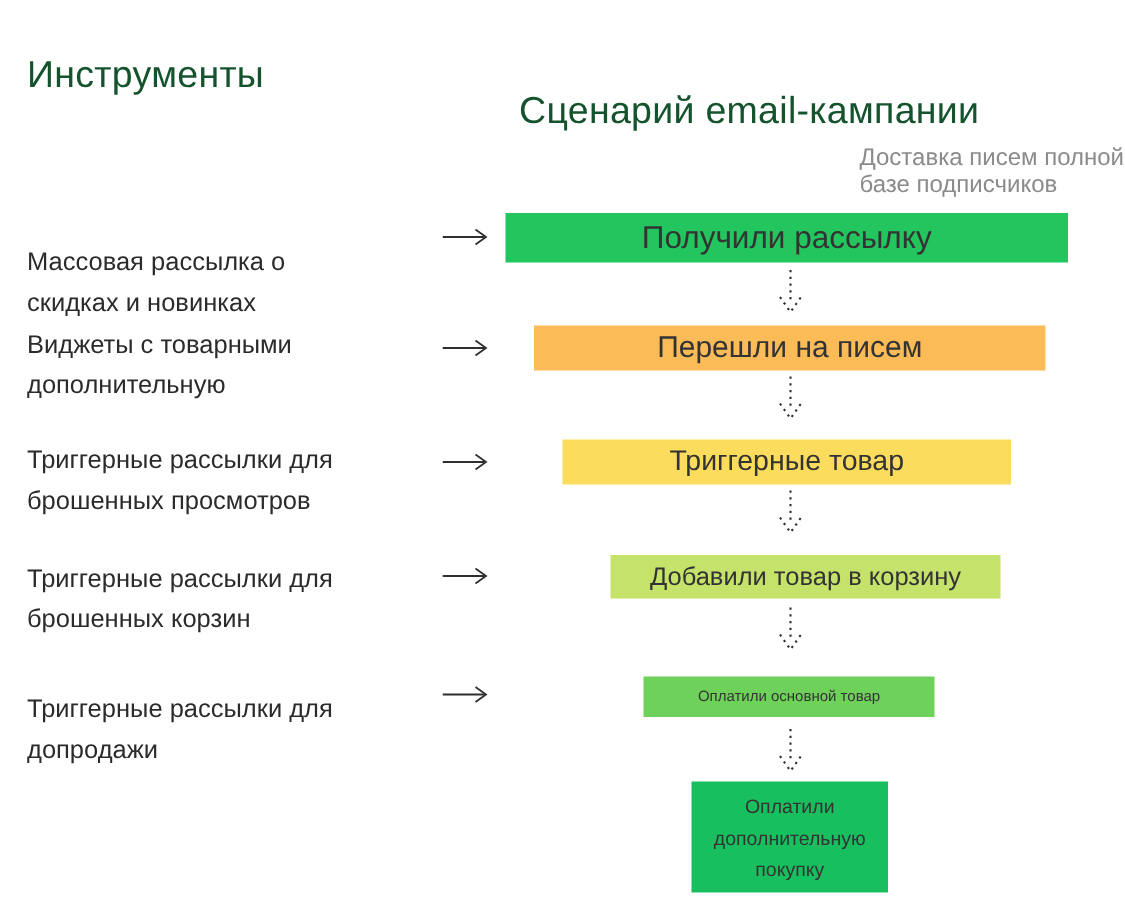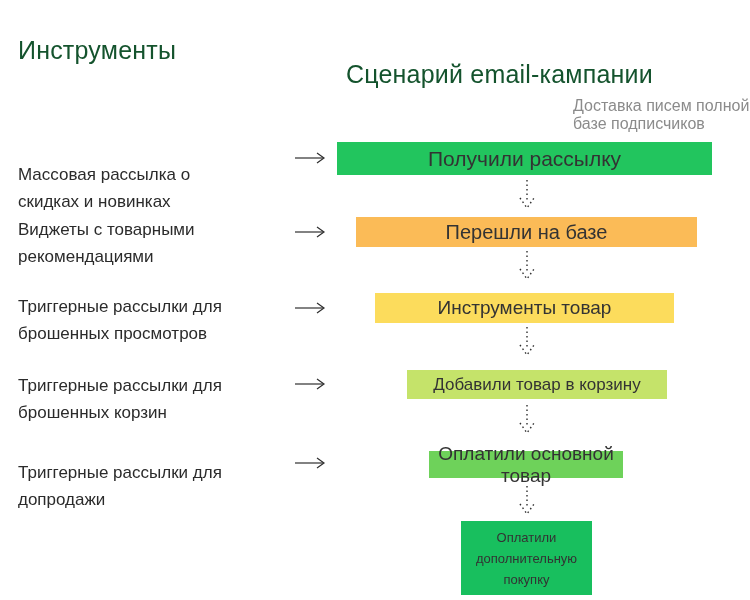--- a/index.html
+++ b/index.html
@@ -60,21 +60,21 @@
     align-items: center;
     justify-content: center;
     text-align: center;
     color: #333333;
     white-space: pre-line;
   }
   .bar-0 { left: 337px; top: 142px; width: 375px; height: 33px; font-size: 21px; }
   .bar-1 { left: 356px; top: 217px; width: 341px; height: 30px; font-size: 20px; }
   .bar-2 { left: 375px; top: 293px; width: 299px; height: 30px; font-size: 19px; }
   .bar-3 { left: 407px; top: 370px; width: 260px; height: 29px; font-size: 17px; }
-  .bar-4 { left: 429px; top: 451px; width: 194px; height: 27px; font-size: 19px; }
+  .bar-4 { left: 429px; top: 451px; width: 194px; height: 27px; font-size: 10px; }
   .bar-5 { left: 461px; top: 521px; width: 131px; height: 74px; font-size: 13px; line-height: 21px; }
 
   .varrow { position: absolute; left: 517px; width: 20px; height: 32px; }
   .varrow-0 { top: 179px; }
   .varrow-1 { top: 250px; }
   .varrow-2 { top: 326px; }
   .varrow-3 { top: 404px; }
   .varrow-4 { top: 485px; }
 
   svg { display: block; }
@@ -84,21 +84,21 @@
 
 <div class="title title-left">Инструменты</div>
 <div class="title title-right">Сценарий email-кампании</div>
 
 <div class="note">Доставка писем полной
 базе подписчиков</div>
 
 <div class="tool tool-0">Массовая рассылка о
 скидках и новинках</div>
 <div class="tool tool-1">Виджеты с товарными
-рекомендациями</div>
+дополнительную</div>
 <div class="tool tool-2">Триггерные рассылки для
 брошенных просмотров</div>
 <div class="tool tool-3">Триггерные рассылки для
 брошенных корзин</div>
 <div class="tool tool-4">Триггерные рассылки для
 допродажи</div>
 
 <div class="harrow harrow-0">
   <svg width="32" height="14" viewBox="0 0 32 14">
       <line x1="0" y1="7" x2="28" y2="7" stroke="#2f2f2f" stroke-width="1.2"></line>
@@ -124,22 +124,22 @@
     </svg>
 </div>
 <div class="harrow harrow-4">
   <svg width="32" height="14" viewBox="0 0 32 14">
       <line x1="0" y1="7" x2="28" y2="7" stroke="#2f2f2f" stroke-width="1.2"></line>
       <polyline points="22,2 29,7 22,12" fill="none" stroke="#2f2f2f" stroke-width="1.2"></polyline>
     </svg>
 </div>
 
 <div class="bar bar-0" style="background-color: #22c55e;">Получили рассылку</div>
-<div class="bar bar-1" style="background-color: rgb(251, 187, 87);">Перешли на базе</div>
-<div class="bar bar-2" style="background-color: rgb(252, 220, 92);">Инструменты товар</div>
+<div class="bar bar-1" style="background-color: rgb(251, 187, 87);">Перешли на писем</div>
+<div class="bar bar-2" style="background-color: rgb(252, 220, 92);">Триггерные товар</div>
 <div class="bar bar-3" style="background-color: rgb(197, 227, 106);">Добавили товар в корзину</div>
 <div class="bar bar-4" style="background-color: rgb(110, 210, 90);">Оплатили основной товар</div>
 <div class="bar bar-5" style="background-color: rgb(24, 191, 94);">Оплатили
 дополнительную
 покупку</div>
 
 <div class="varrow varrow-0">
   <svg width="20" height="32" viewBox="0 0 20 32">
       <line x1="10" y1="1" x2="10" y2="22" stroke="#2f2f2f" stroke-width="1.4" stroke-dasharray="1.5 3"></line>
       <polyline points="3,19 10,29 17,19" fill="none" stroke="#2f2f2f" stroke-width="1.4" stroke-dasharray="1.5 3"></polyline>

